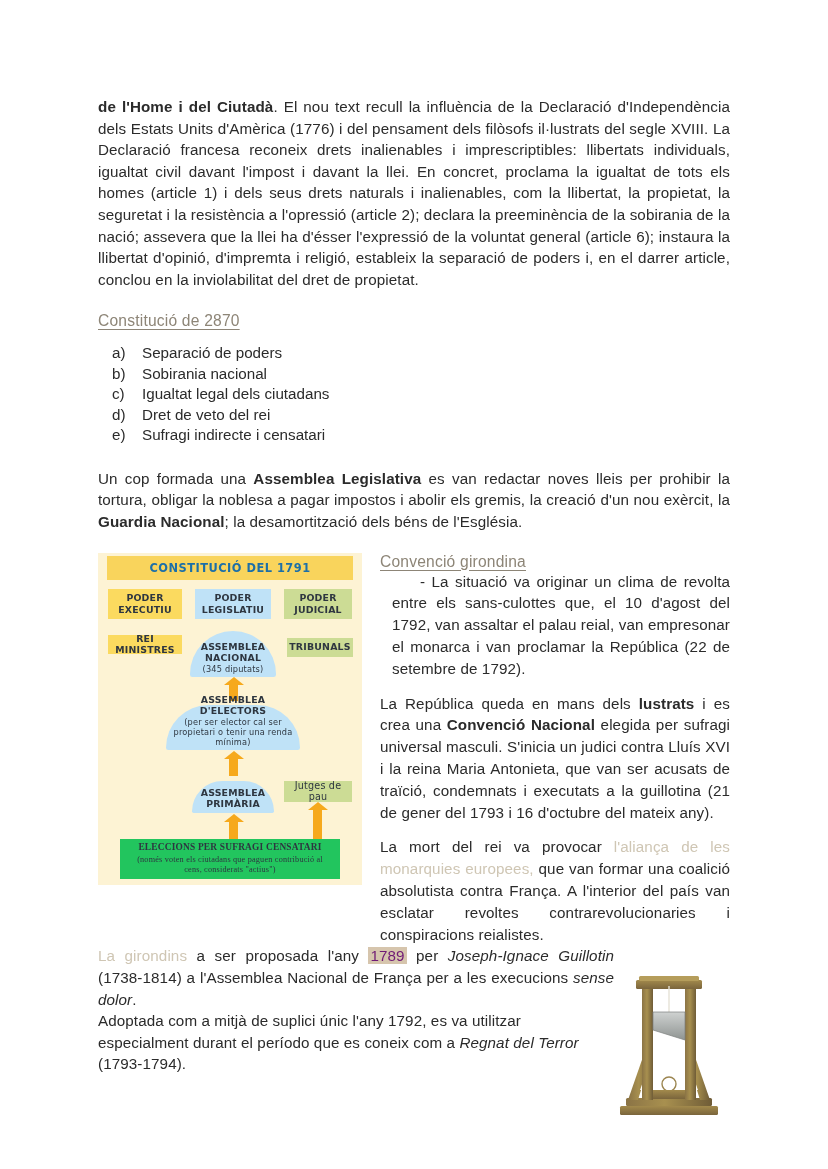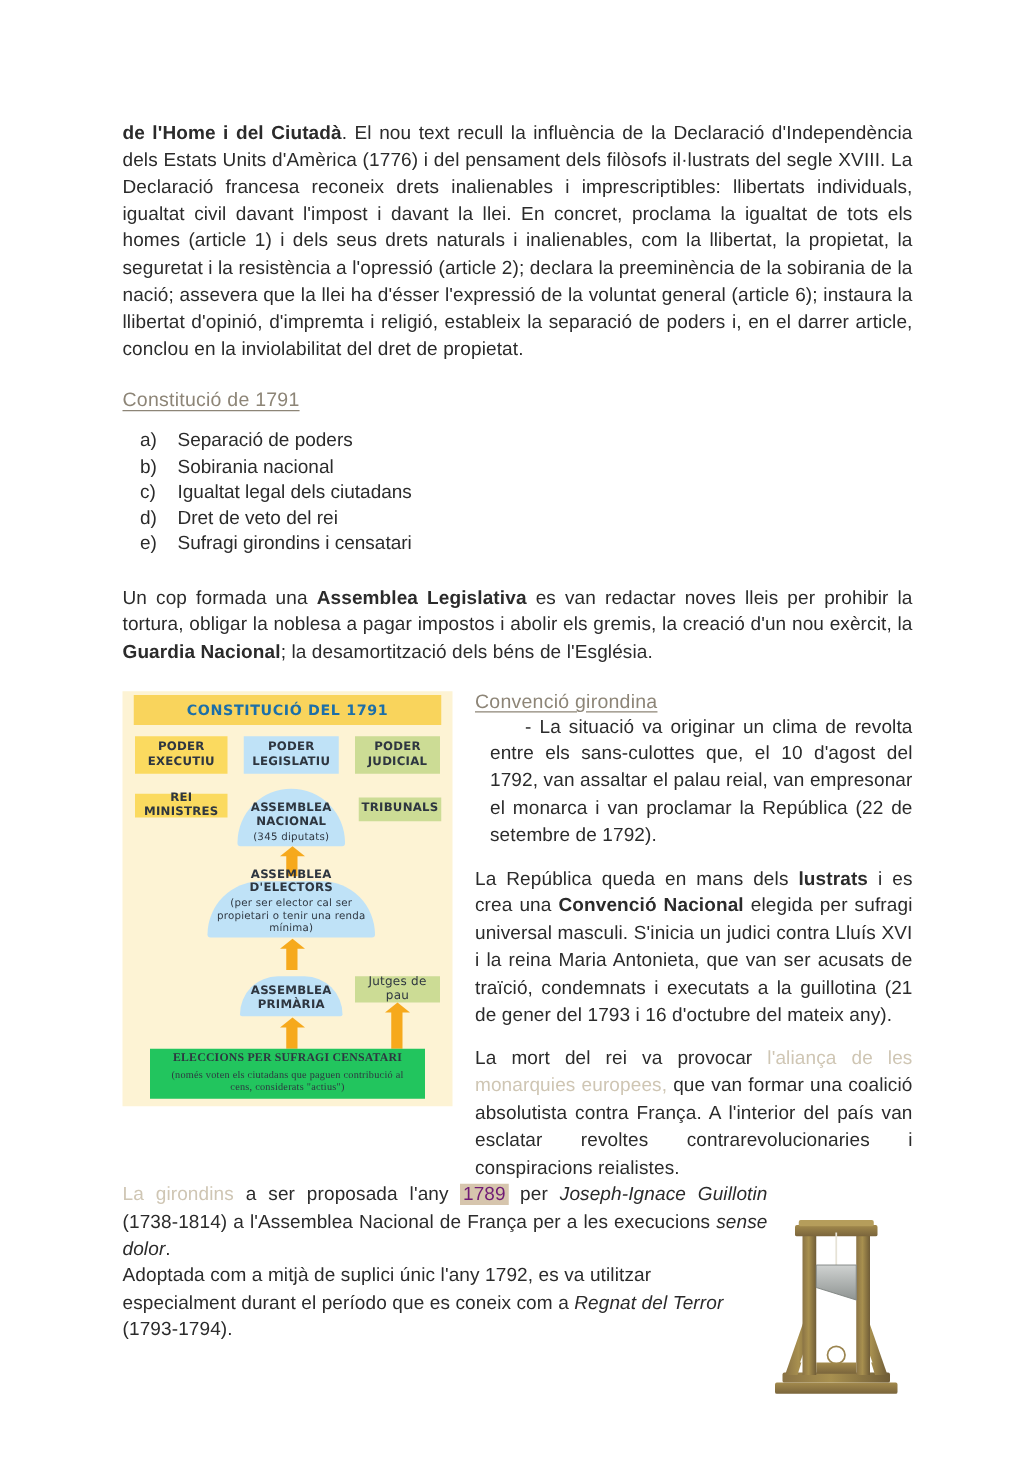--- a/index.html
+++ b/index.html
@@ -125,21 +125,21 @@
 </style>
 </head>
 <body>
 
 <div class="page">
 
   <p class="para"><b>de l'Home i del Ciutadà</b><span>. El nou text recull la influència de la Declaració d'Independència dels Estats Units d'Amèrica (1776) i del pensament dels filòsofs il·lustrats del segle XVIII. La Declaració francesa reconeix drets inalienables i imprescriptibles: llibertats individuals, igualtat civil davant l'impost i davant la llei. En concret, proclama la igualtat de tots els homes (article 1) i dels seus drets naturals i inalienables, com la llibertat, la propietat, la seguretat i la resistència a l'opressió (article 2); declara la preeminència de la sobirania de la nació; assevera que la llei ha d'ésser l'expressió de la voluntat general (article 6); instaura la llibertat d'opinió, d'impremta i religió, estableix la separació de poders i, en el darrer article, conclou en la inviolabilitat del dret de propietat.</span></p>
 
   <div class="spacer-md"></div>
 
-  <p class="uhead">Constitució de 1791</p>
+  <p class="uhead">Constitució de 2870</p>
 
   <div class="spacer-sm"></div>
 
   <div class="alist">
     <div class="row">
       <span class="mk">a)</span>
       <span class="tx">Separació de poders</span>
     </div>
     <div class="row">
       <span class="mk">b)</span>
@@ -148,21 +148,21 @@
     <div class="row">
       <span class="mk">c)</span>
       <span class="tx">Igualtat legal dels ciutadans</span>
     </div>
     <div class="row">
       <span class="mk">d)</span>
       <span class="tx">Dret de veto del rei</span>
     </div>
     <div class="row">
       <span class="mk">e)</span>
-      <span class="tx">Sufragi girondins i censatari</span>
+      <span class="tx">Sufragi indirecte i censatari</span>
     </div>
   </div>
 
   <div class="spacer-md"></div>
 
   <p class="para"><span>Un cop formada una </span><b>Assemblea Legislativa</b><span> es van redactar noves lleis per prohibir la tortura, obligar la noblesa a pagar impostos i abolir els gremis, la creació  d'un nou exèrcit, la </span><b>Guardia Nacional</b><span>; la desamortització dels béns de l'Església.</span></p>
 
   <div style="height:20px"></div>
 
   <div class="floatwrap">

